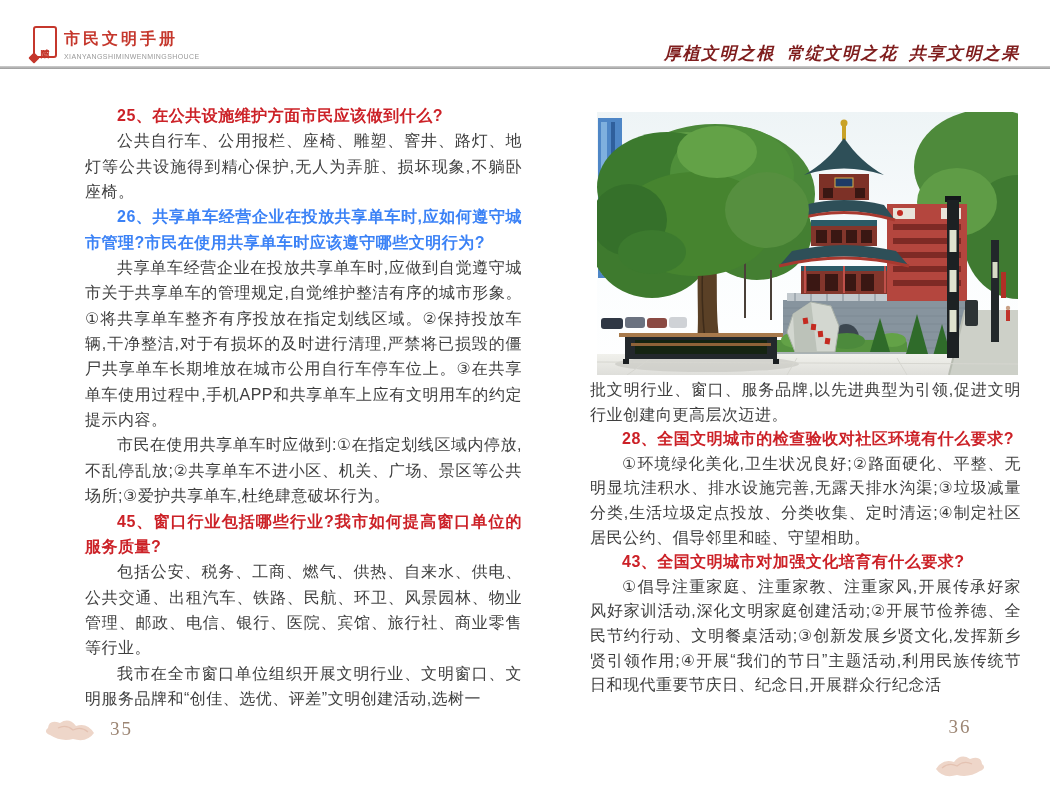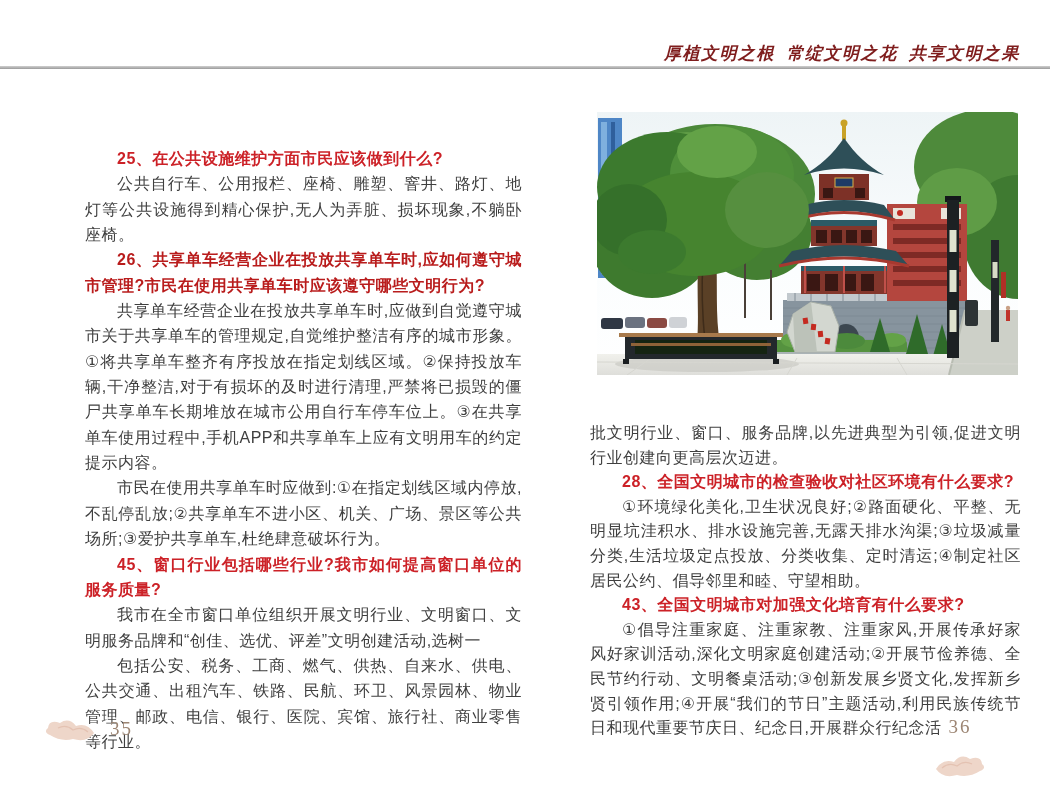--- a/index.html
+++ b/index.html
@@ -23,21 +23,21 @@
     font-family:"Liberation Serif","DejaVu Serif",serif;font-weight:bold;font-size:16px;
     letter-spacing:3px;margin-top:3px;
   }
   .logo-subtitle{font-size:7px;letter-spacing:.4px;color:#999;margin-top:3px;}
   .slogan{
     position:absolute;top:42px;right:30px;font-family:"Liberation Serif","DejaVu Serif",serif;
     font-style:italic;font-weight:bold;font-size:17px;letter-spacing:1.5px;white-space:pre;
   }
   .rule{position:absolute;left:0;top:66px;width:1050px;height:3px;background:linear-gradient(#cfcfcf,#9b9b9b);}
   
-  .col{position:absolute;text-align:justify;font-size:16px;letter-spacing:.5px;color:#3f3f3f;margin-top:43px;}
+  .col{position:absolute;text-align:justify;font-size:16px;letter-spacing:.5px;color:#3f3f3f;}
   .col p{margin:0;text-indent:2em;}
   .col p.cont{text-indent:0;}
   .col p.q{font-weight:bold;}
   .col-left{left:85px;top:103px;width:437px;line-height:25.35px;}
   .col-right{left:590px;top:378px;width:431px;line-height:24.6px;}
   
   .photo-wrap{position:absolute;left:597px;top:112px;width:421px;height:263px;overflow:hidden;}
   
   .pagenum{
     position:absolute;top:716px;display:flex;align-items:center;gap:14px;
@@ -46,34 +46,44 @@
   .pn-left{left:44px;}
   .pn-right{left:934px;}
   .flourish{display:block;}
   .flip{transform:scaleX(-1);}
 </style>
 </head>
 <body>
 
 <div class="page">
 
+  <div class="logo">
+    <div class="seal">
+      <span>咸阳</span>
+      <i class="tassel"></i>
+    </div>
+    <div>
+      <div class="logo-title" style="color:#c5372c;">市民文明手册</div>
+      <div class="logo-subtitle">XIANYANGSHIMINWENMINGSHOUCE</div>
+    </div>
+  </div>
 
   <div class="slogan" style="color:#7f1d1d;">厚植文明之根  常绽文明之花  共享文明之果</div>
 
   <div class="rule"></div>
 
   <div class="col col-left">
     <p class="q" style="color:#cc2127;">25、在公共设施维护方面市民应该做到什么?</p>
     <p>公共自行车、公用报栏、座椅、雕塑、窨井、路灯、地灯等公共设施得到精心保护,无人为弄脏、损坏现象,不躺卧座椅。</p>
-    <p class="q" style="color:#b91c1c;">26、共享单车经营企业在投放共享单车时,应如何遵守城市管理?市民在使用共享单车时应该遵守哪些文明行为?</p>
+    <p class="q" style="color:#3b82f6;">26、共享单车经营企业在投放共享单车时,应如何遵守城市管理?市民在使用共享单车时应该遵守哪些文明行为?</p>
     <p>共享单车经营企业在投放共享单车时,应做到自觉遵守城市关于共享单车的管理规定,自觉维护整洁有序的城市形象。①将共享单车整齐有序投放在指定划线区域。②保持投放车辆,干净整洁,对于有损坏的及时进行清理,严禁将已损毁的僵尸共享单车长期堆放在城市公用自行车停车位上。③在共享单车使用过程中,手机APP和共享单车上应有文明用车的约定提示内容。</p>
     <p>市民在使用共享单车时应做到:①在指定划线区域内停放,不乱停乱放;②共享单车不进小区、机关、广场、景区等公共场所;③爱护共享单车,杜绝肆意破坏行为。</p>
     <p class="q" style="color:#cc2127;">45、窗口行业包括哪些行业?我市如何提高窗口单位的服务质量?</p>
+    <p>包括公安、税务、工商、燃气、供热、自来水、供电、公共交通、出租汽车、铁路、民航、环卫、风景园林、物业管理、邮政、电信、银行、医院、宾馆、旅行社、商业零售等行业。</p>
     <p>我市在全市窗口单位组织开展文明行业、文明窗口、文明服务品牌和“创佳、选优、评差”文明创建活动,选树一</p>
-    <p>包括公安、税务、工商、燃气、供热、自来水、供电、公共交通、出租汽车、铁路、民航、环卫、风景园林、物业管理、邮政、电信、银行、医院、宾馆、旅行社、商业零售等行业。</p>
   </div>
 
   <div class="photo-wrap">
     <svg width="421" height="263" viewBox="0 0 421 263" xmlns="http://www.w3.org/2000/svg">
       <defs>
         <linearGradient id="sky" x1="0" y1="0" x2="0" y2="1">
           <stop offset="0" stop-color="#eef4f6"></stop>
             <stop offset="0.6" stop-color="#fbfdfe"></stop>
             <stop offset="1" stop-color="#ffffff"></stop>
         </linearGradient>

